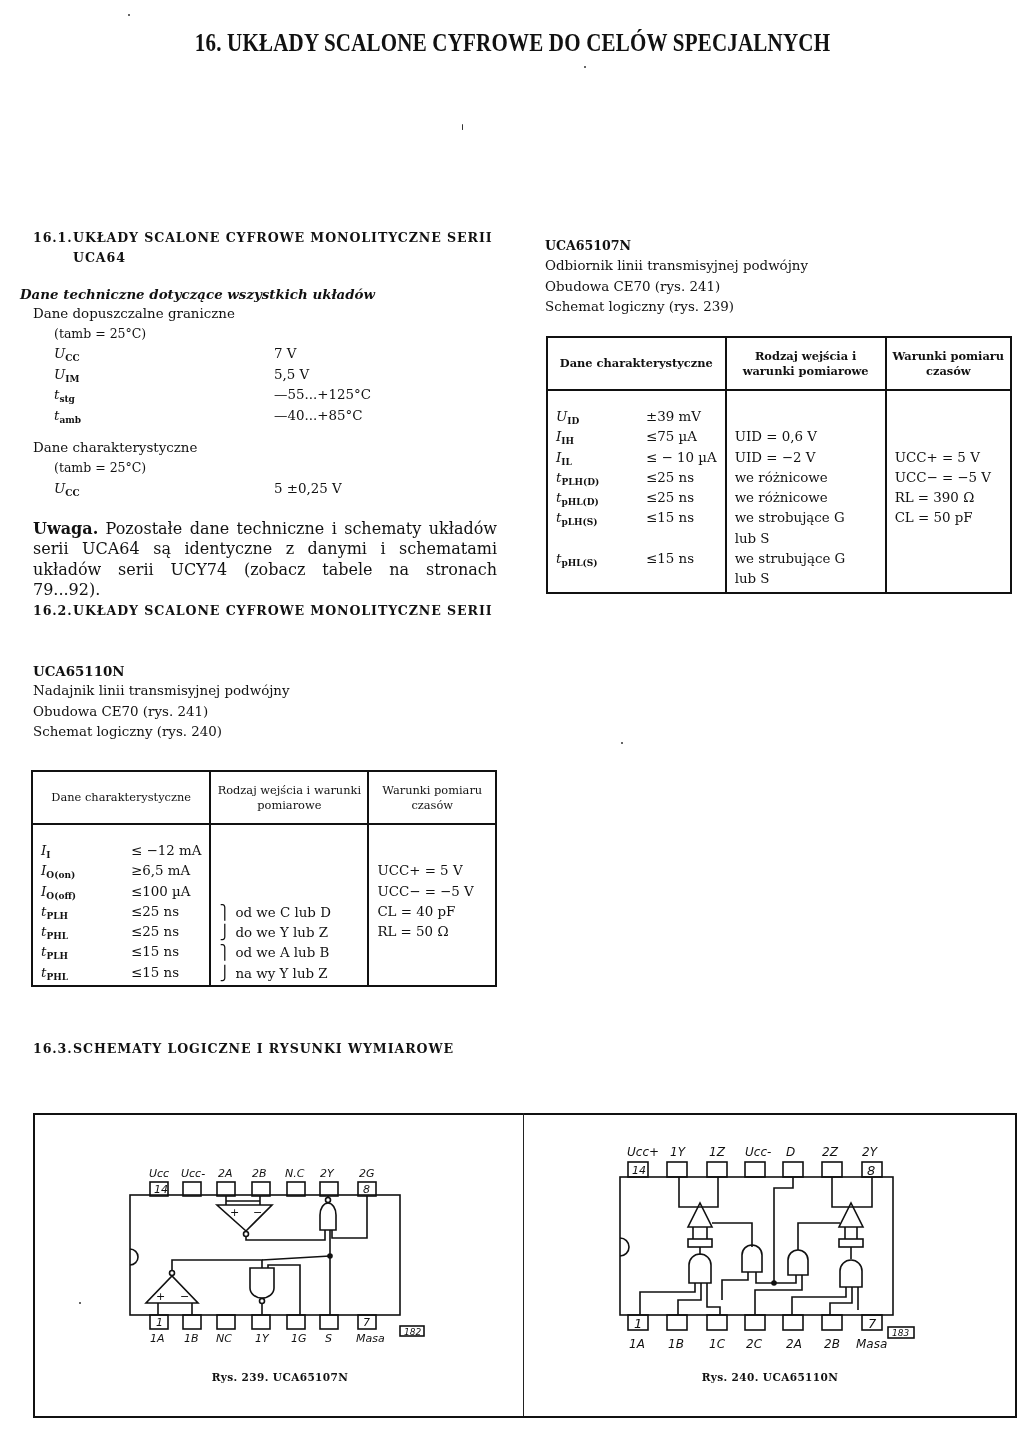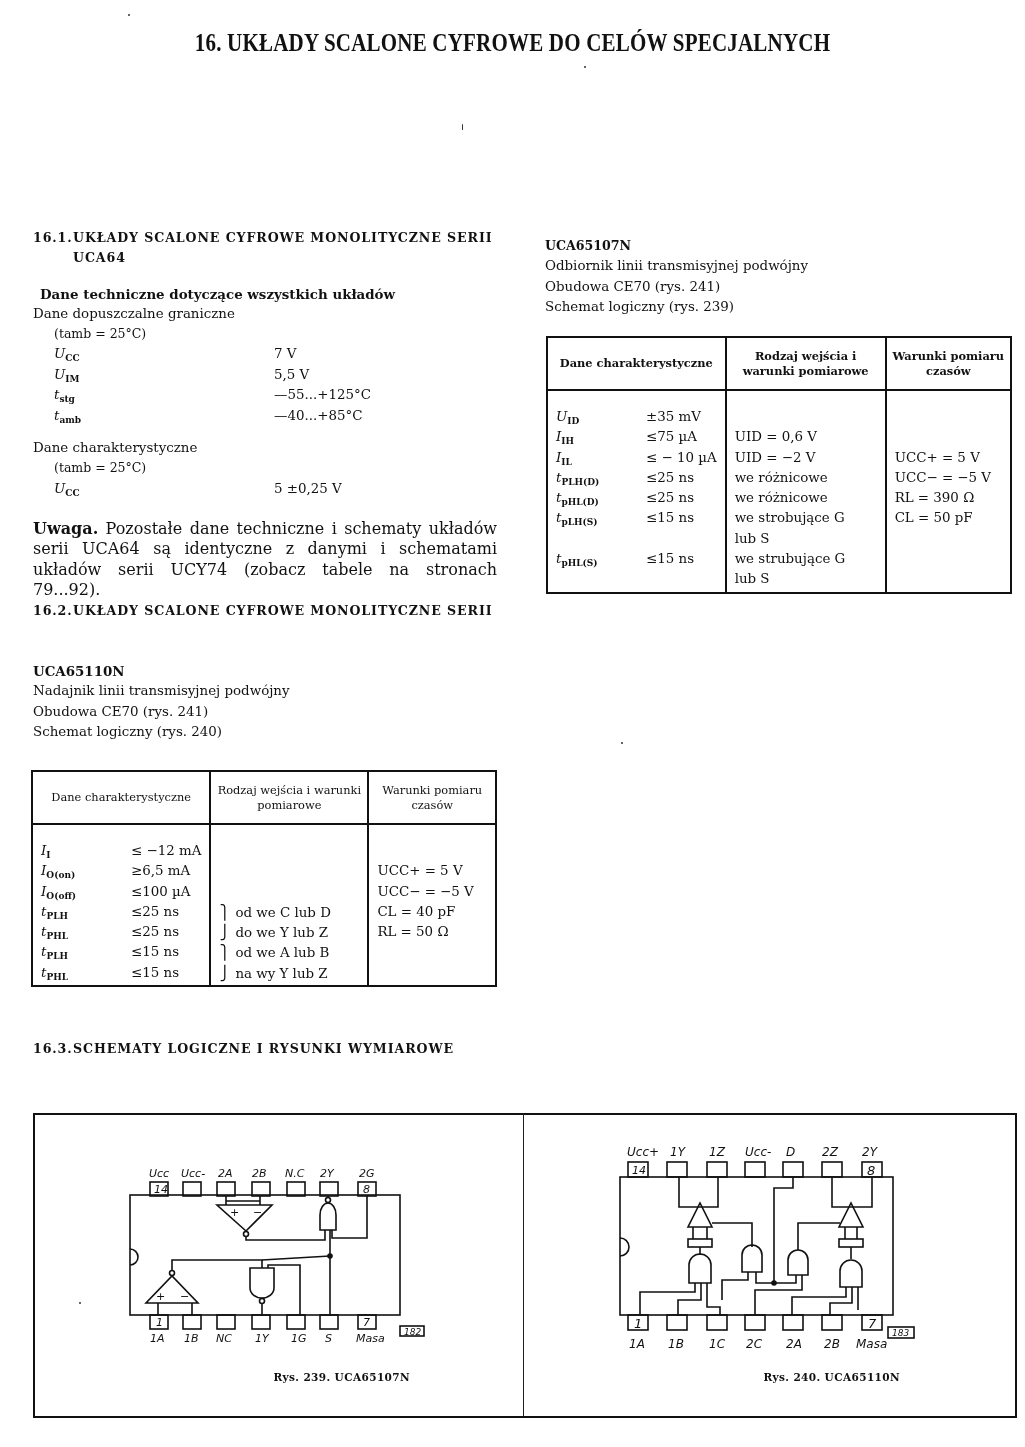--- a/index.html
+++ b/index.html
@@ -49,35 +49,35 @@
   .par { display: inline-block; width: 90px; }
   .brace { display: inline-block; width: 16px; font-size: 14px; }
 
   
   .fig-box {
     left: 33px; top: 1113px; width: 980px; height: 301px;
     border-top: 2.5px solid #111; border-bottom: 2.5px solid #111;
     border-left: 2.5px solid #111; border-right: 2.5px solid #111;
   }
   .fig-div { left: 523px; top: 1113px; width: 0; height: 303px; border-left: 1.5px solid #222; }
-  .caption { font-size: 10.5px; font-weight: bold; letter-spacing: 0.4px; text-align: right; }
+  .caption { font-size: 10.5px; font-weight: bold; letter-spacing: 0.4px; text-align: center; }
   svg text { font-family: "DejaVu Sans", sans-serif; font-style: italic; font-size: 11px; fill: #111; }
   .speck { position: absolute; width: 2px; height: 2px; background: #333; border-radius: 1px; }
 </style>
 </head>
 <body>
 
 <div class="abs page-title">16. UKŁADY SCALONE CYFROWE DO CELÓW SPECJALNYCH</div>
 
 <div class="abs sec-head" style="left:33px; top:228px; width:470px;">
   <div><span class="num">16.1.</span><span>UKŁADY SCALONE CYFROWE MONOLITYCZNE SERII</span></div>
   <div class="cont">UCA64</div>
 </div>
 
-<div class="abs txt bold" style="left:40px; top:284px;">Dane techniczne dotyczące wszystkich układów</div>
+<div class="abs txt bold" style="left:20px; top:284px;font-style:italic;">Dane techniczne dotyczące wszystkich układów</div>
 <div class="abs txt" style="left:33px; top:304px;">Dane dopuszczalne graniczne</div>
 <div class="abs txt" style="left:54px; top:324px; font-size:12.5px;">(tamb = 25°C)</div>
 
 <div id="limits-rows">
     <div class="row" style="left: 54px; top: 344px;"><span class="par" style="width: 220px;"><span class="sym">U</span><sub>CC</sub></span><span>7 V</span></div>
     <div class="row" style="left: 54px; top: 364.5px;"><span class="par" style="width: 220px;"><span class="sym">U</span><sub>IM</sub></span><span>5,5 V</span></div>
     <div class="row" style="left: 54px; top: 385px;"><span class="par" style="width: 220px;"><span class="sym">t</span><sub>stg</sub></span><span>—55...+125°C</span></div>
     <div class="row" style="left: 54px; top: 405.5px;"><span class="par" style="width: 220px;"><span class="sym">t</span><sub>amb</sub></span><span>—40...+85°C</span></div>
   </div>
 
@@ -166,21 +166,21 @@
     <tr style="height:53px;">
       <th class="b" style="width:166px;">Dane charakterystyczne</th>
       <th class="b" style="width:150px;">Rodzaj wejścia i warunki pomiarowe</th>
       <th class="b">Warunki pomiaru czasów</th>
     </tr>
   </thead>
   <tbody>
     <tr style="height:203px;">
       <td>
           <div class="cell-lines">
-            <div><span class="par"><span class="sym">U</span><sub>ID</sub></span><span>±35 mV</span></div>
+            <div><span class="par"><span class="sym">U</span><sub>ID</sub></span><span>±39 mV</span></div>
             <div><span class="par"><span class="sym">I</span><sub>IH</sub></span><span>≤75 µA</span></div>
             <div><span class="par"><span class="sym">I</span><sub>IL</sub></span><span>≤ − 10 µA</span></div>
             <div><span class="par"><span class="sym">t</span><sub>PLH(D)</sub></span><span>≤25 ns</span></div>
             <div><span class="par"><span class="sym">t</span><sub>pHL(D)</sub></span><span>≤25 ns</span></div>
             <div><span class="par"><span class="sym">t</span><sub>pLH(S)</sub></span><span>≤15 ns</span></div>
             <div><span class="par"></span><span></span></div>
             <div><span class="par"><span class="sym">t</span><sub>pHL(S)</sub></span><span>≤15 ns</span></div>
             <div><span class="par"></span><span></span></div>
           </div>
         </td>

